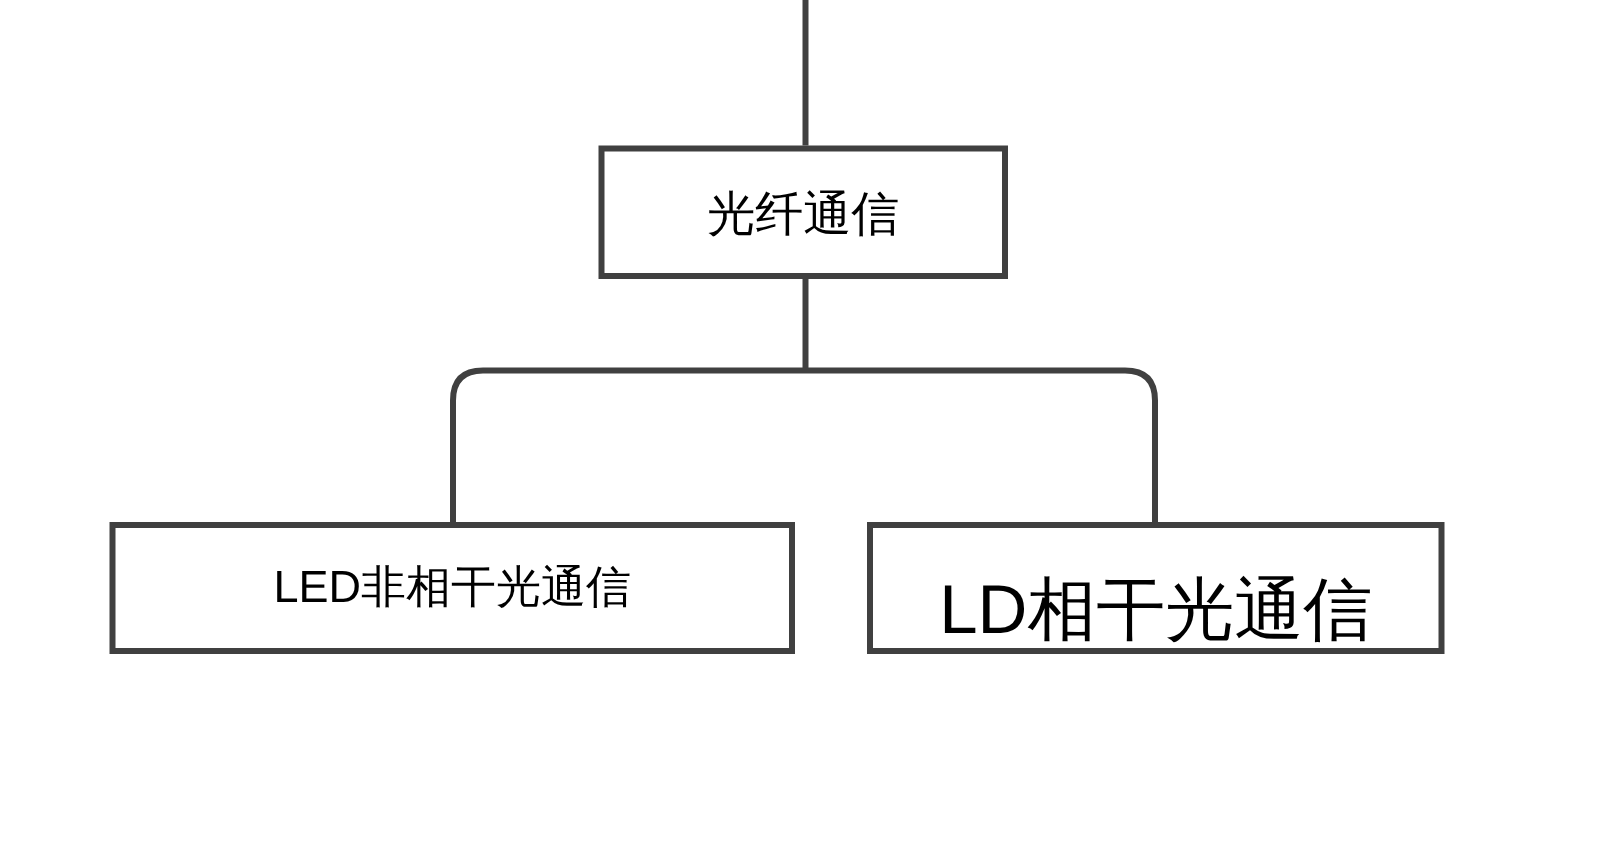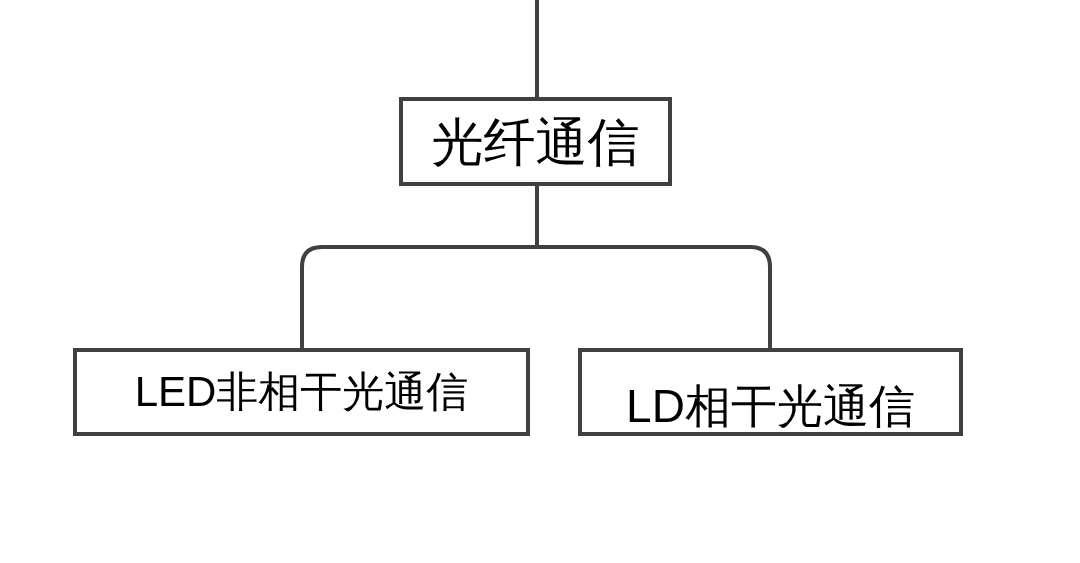--- a/index.html
+++ b/index.html
@@ -45,31 +45,31 @@
     letter-spacing: 0px;
   }
   
   #node-root {
     left: 399px;
     top: 97px;
     width: 273px;
     height: 89px;
   }
   #node-root .node-label {
-    font-size: 52px;
+    font-size: 32px;
   }
   
   #node-led {
     left: 73px;
     top: 348px;
     width: 457px;
     height: 88px;
   }
   #node-led .node-label {
-    font-size: 42px;
+    font-size: 30px;
   }
   
   #node-ld {
     left: 578px;
     top: 348px;
     width: 385px;
     height: 88px;
   }
   #node-ld .node-label {
     font-size: 46px;

